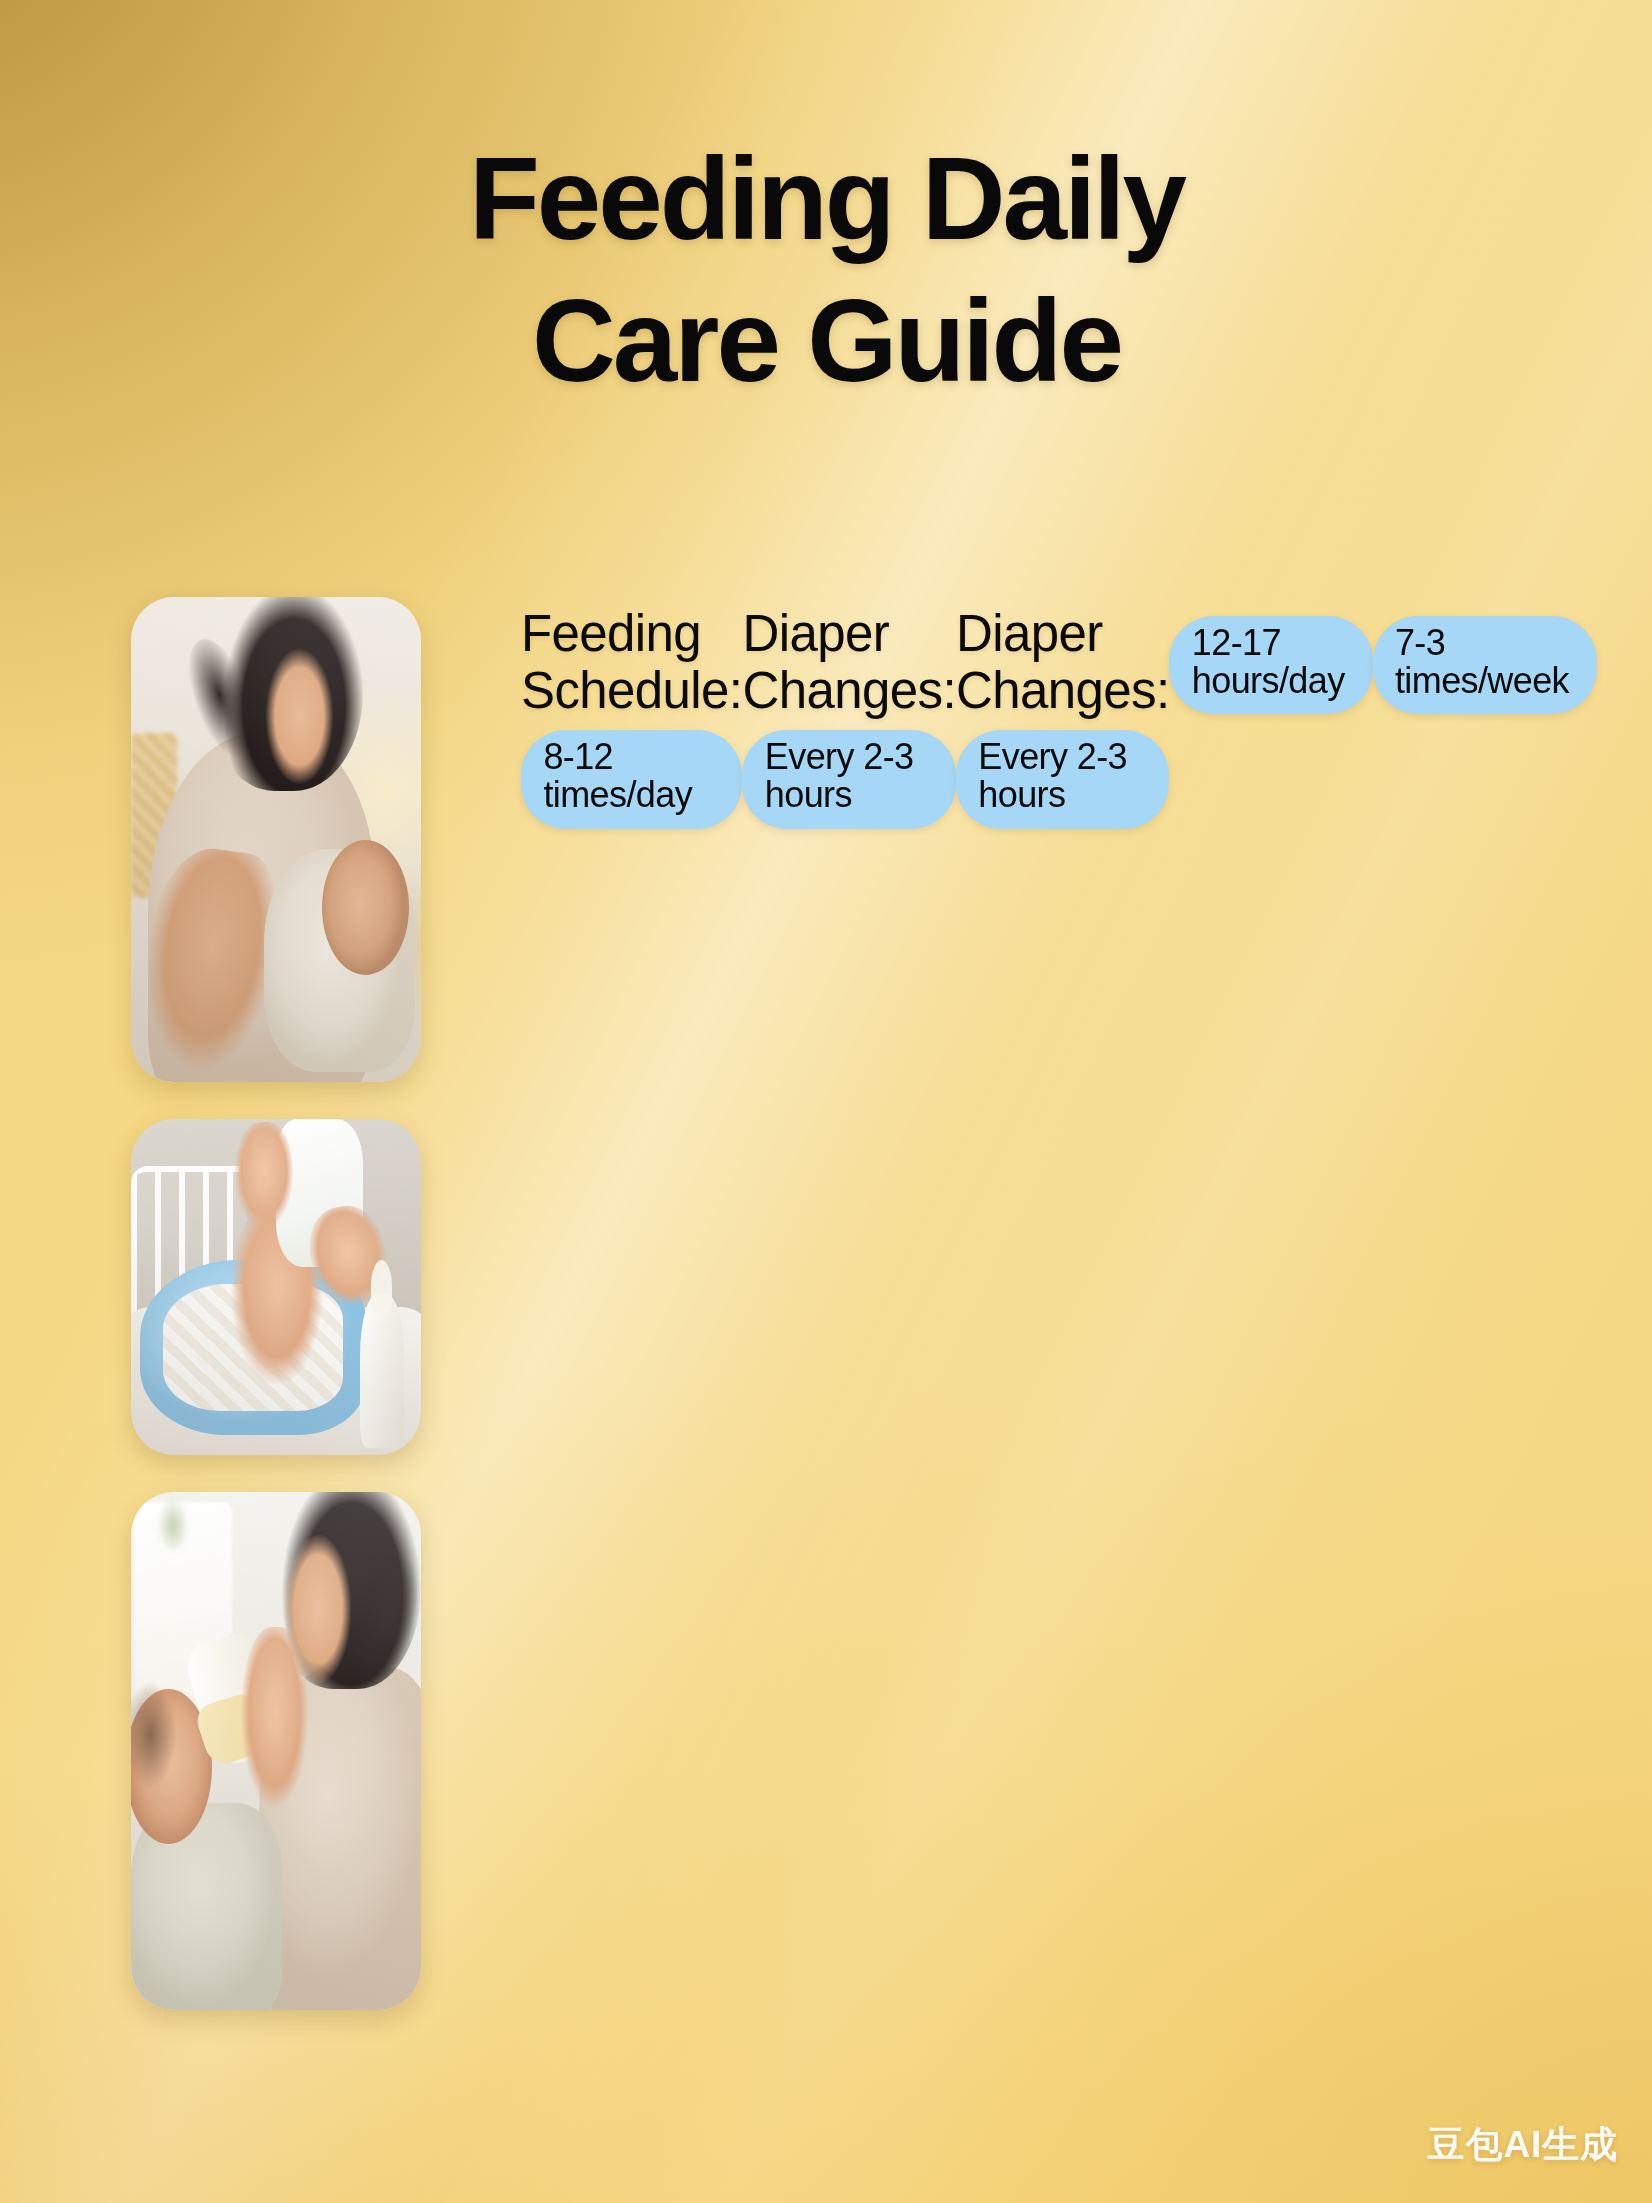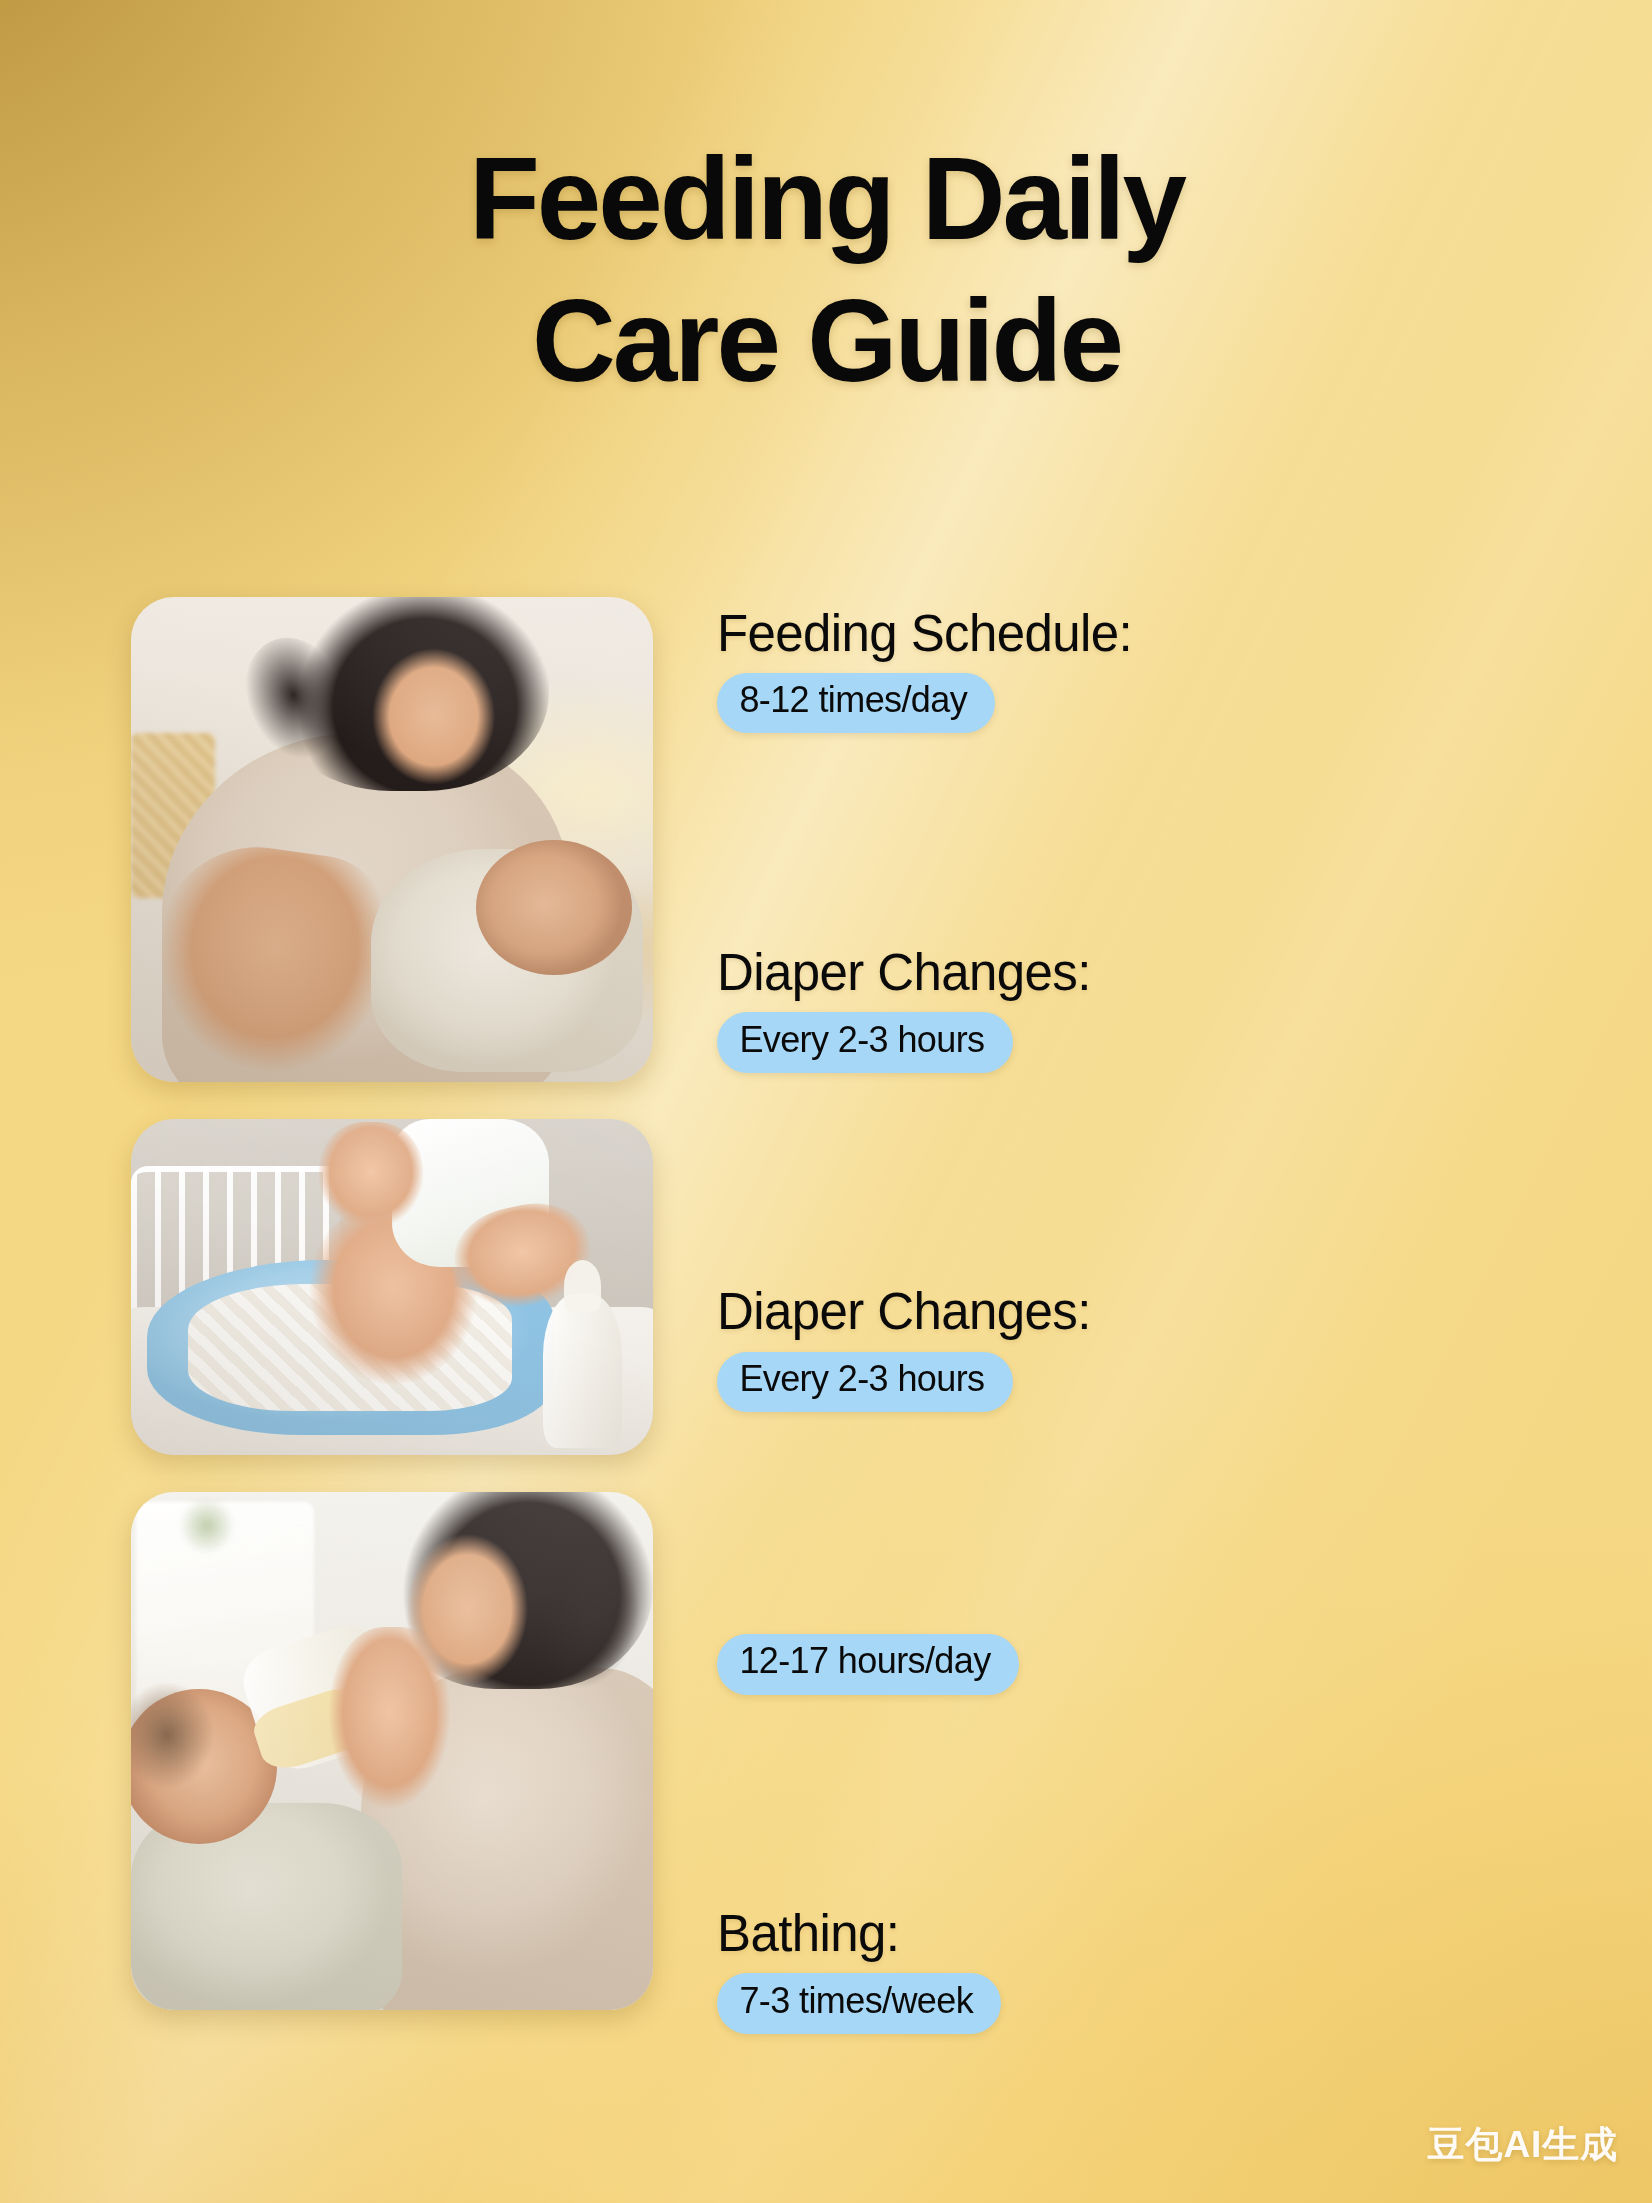--- a/index.html
+++ b/index.html
@@ -363,24 +363,23 @@
     background: radial-gradient(56% 58% at 44% 40%, #eceade 0%, #e2e0d2 60%, #d4d2c3 92%);
     border-radius: 34% 30% 22% 26%;
   }
   .p3-shade {
     background: linear-gradient(198deg, rgba(255,255,255,0.18) 0%, rgba(0,0,0,0) 44%, rgba(70,46,22,0.10) 100%);
   }
 
   
   #text-col {
     flex: 1;
-    margin-left: 64px;
+    margin-left: 100px;
     padding-right: 56px;
     display: flex;
-    flex-direction: column;
     justify-content: space-between;
     padding-top: 7.5px;
     padding-bottom: 17px;
   }
   .fact { display: block; }
   .fact-label {
     display: block;
     color: #0a0a0a;
     font-size: 51px;
     font-weight: 400;
@@ -498,21 +497,20 @@
       <div class="fact">
         <span class="fact-label">Diaper Changes:</span>
         <span class="fact-pill">Every 2-3 hours</span>
       </div>
 
       <div class="fact">
         <span class="fact-pill">12-17 hours/day</span>
       </div>
 
       <div class="fact">
-        <span class="fact-label">Bathing:</span>
         <span class="fact-pill">7-3 times/week</span>
       </div>
 
     </div>
   </div>
 
   <div id="watermark">豆包AI生成</div>
 
 </div>
 

